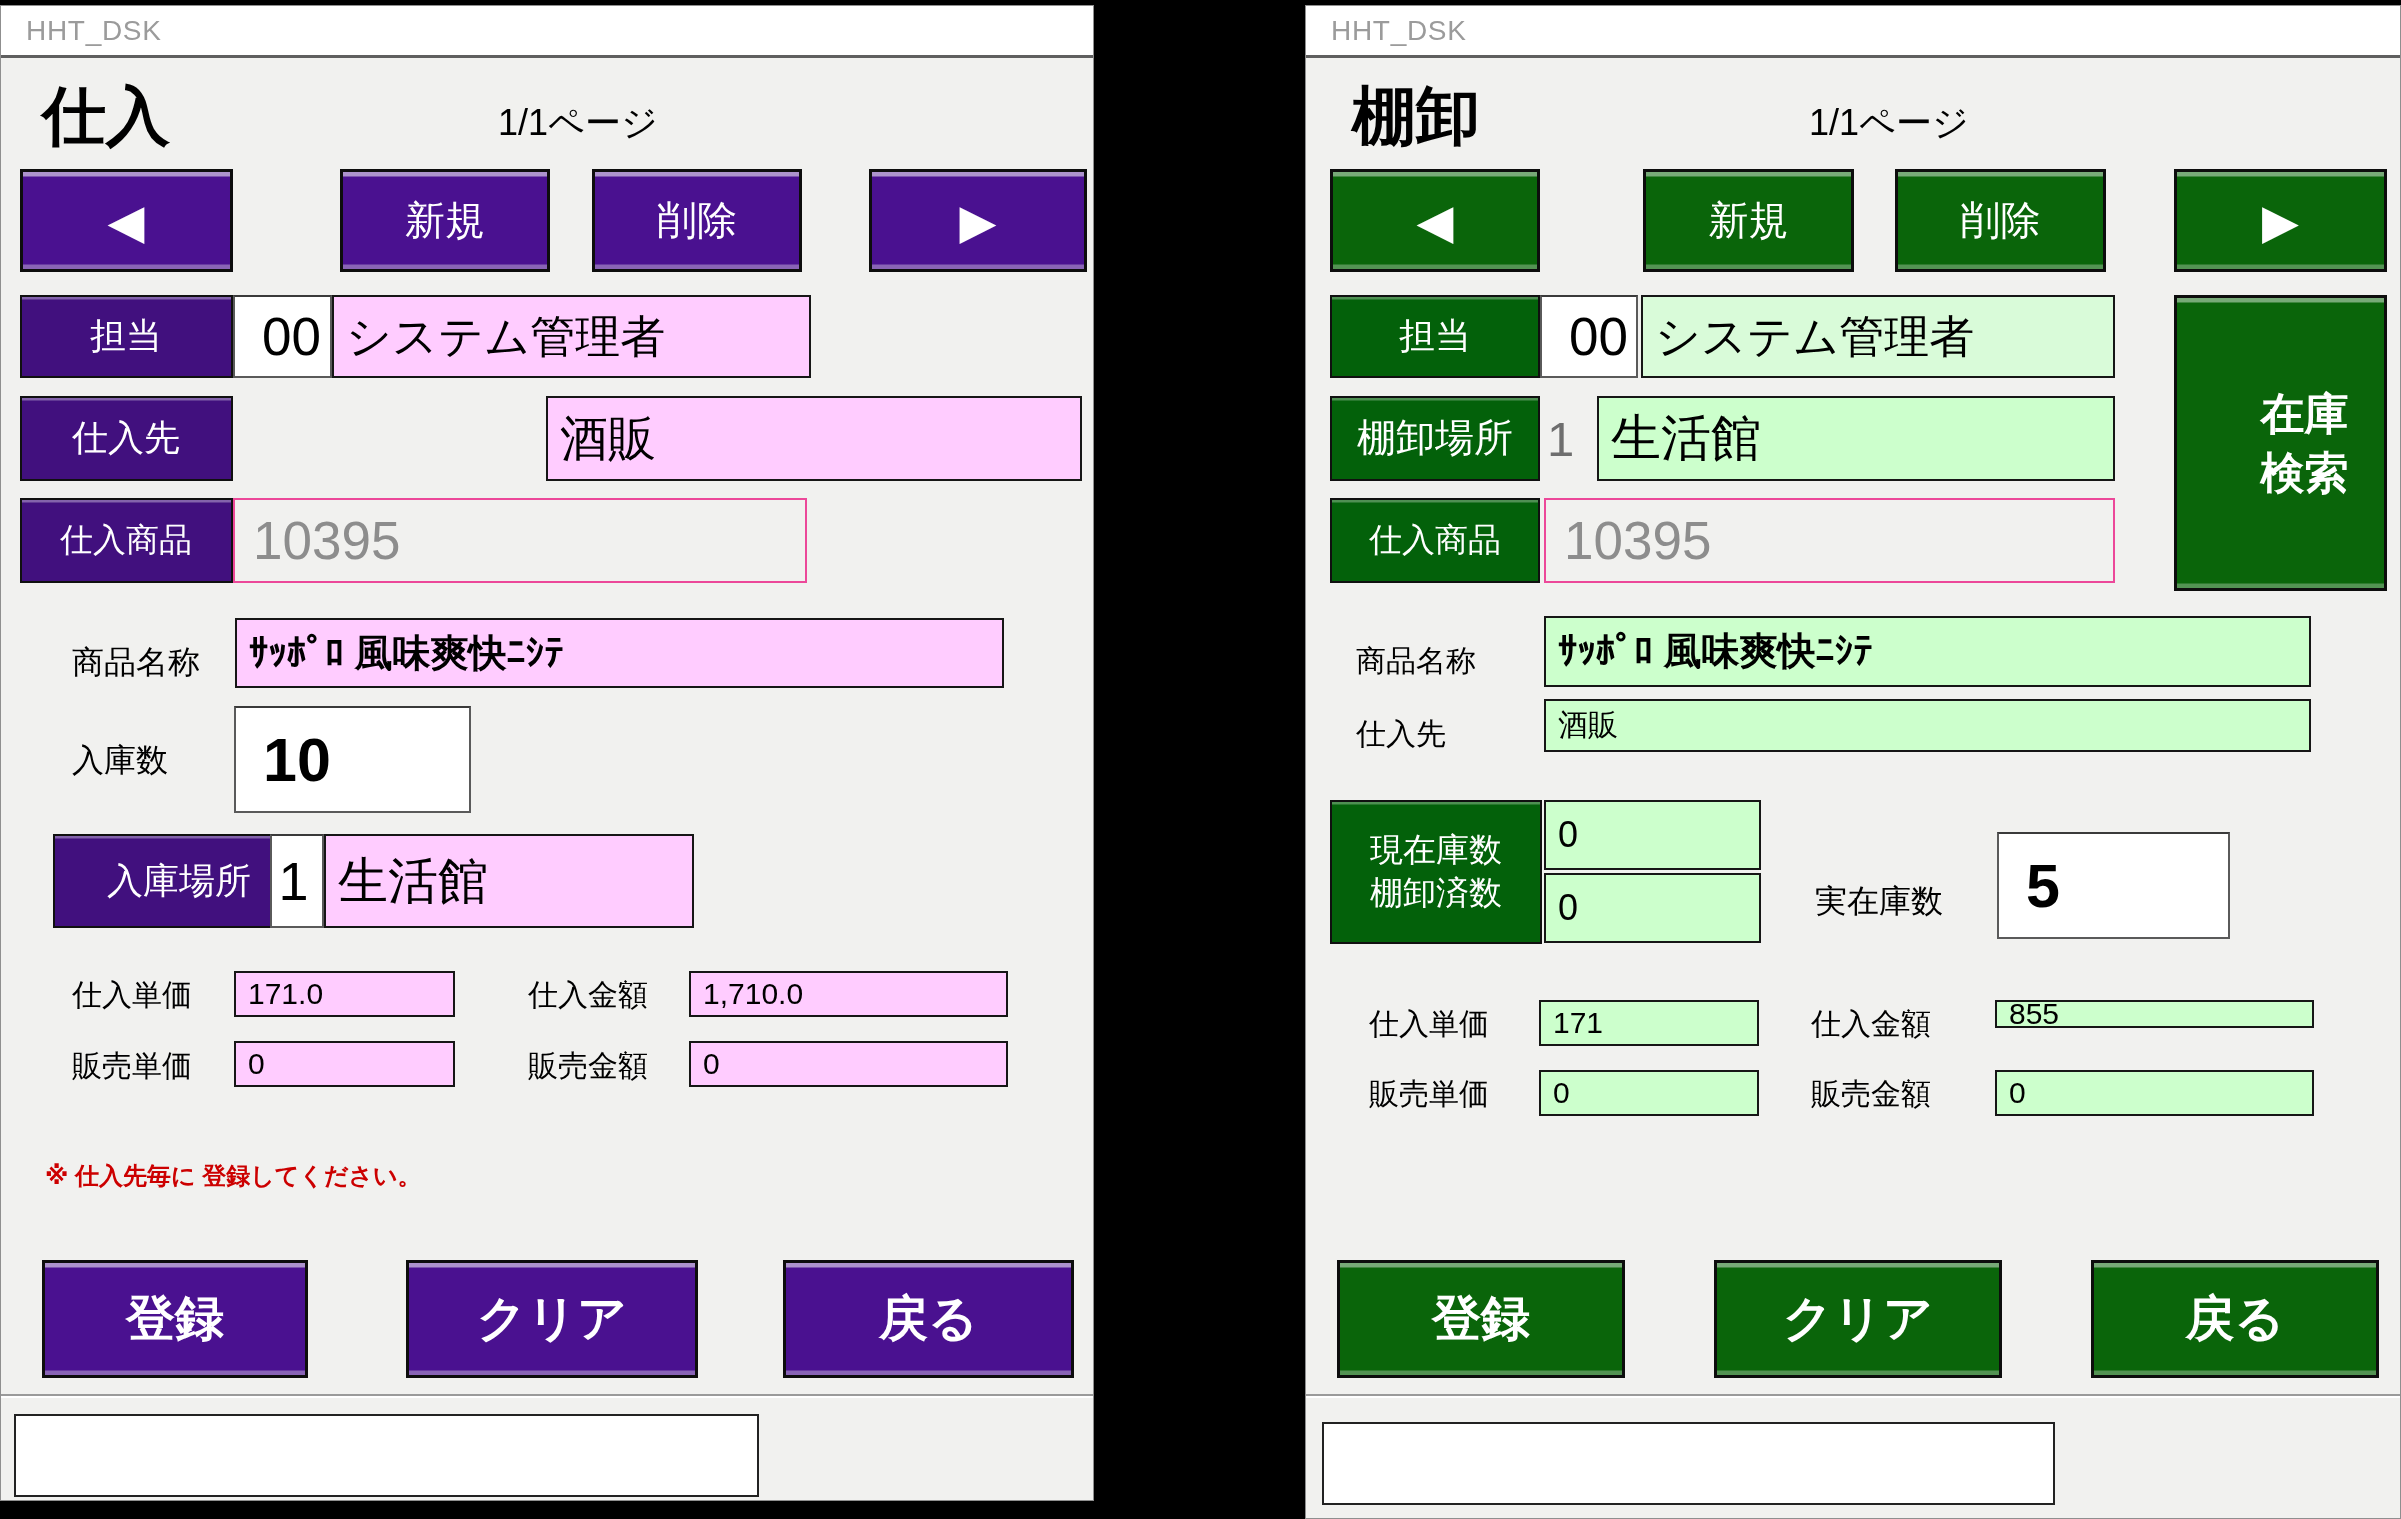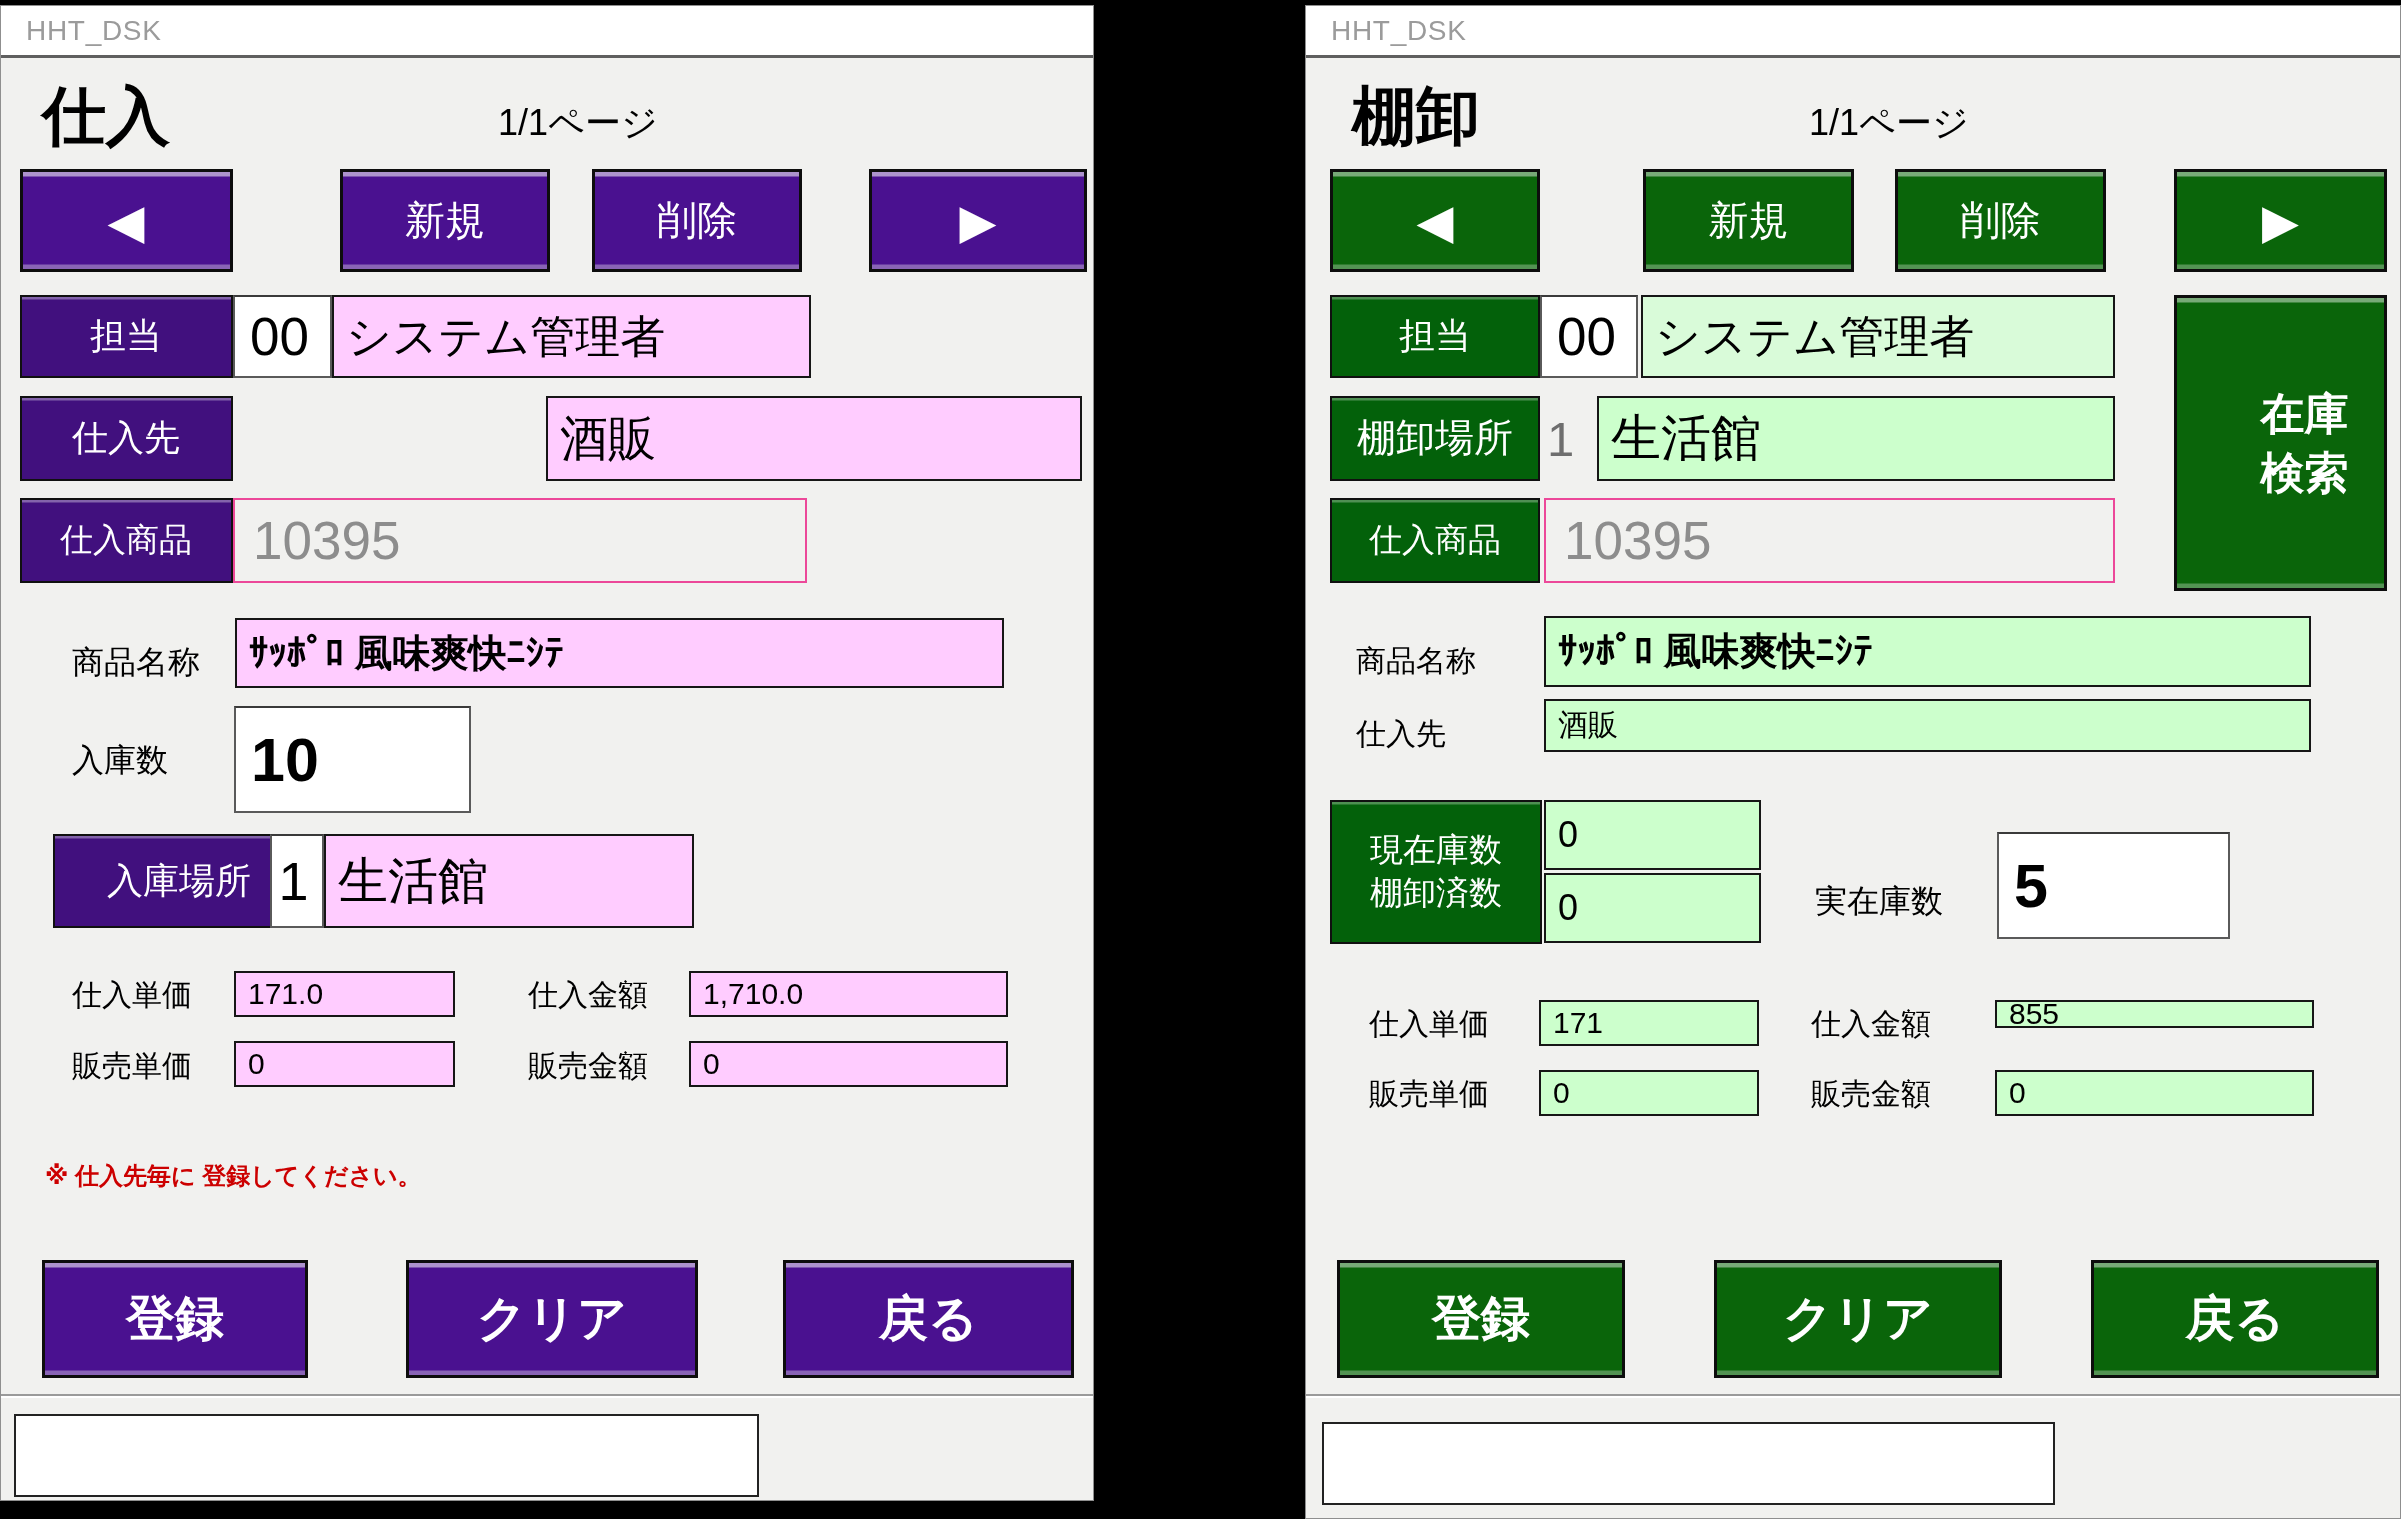--- a/index.html
+++ b/index.html
@@ -43,21 +43,21 @@
     padding-left:12px;font-size:45px;overflow:hidden;white-space:nowrap;
   }
   .theme-purple .field{background:#ffccff;}
   .theme-green  .field{background:#ccffcc;}
   .field.small{font-size:30px;}
   .field.bold{font-weight:700;}
 
   .inputbox{
     position:absolute;display:flex;align-items:center;background:#fff;
     border:2px solid #5a5a5a;border-top-color:#3a3a3a;box-sizing:border-box;
-    padding-left:15px;font-size:53px;overflow:hidden;white-space:nowrap;
+    padding-left:27px;font-size:53px;overflow:hidden;white-space:nowrap;
   }
   .inputbox.huge{font-size:61px;font-weight:700;}
   .disabledbox{
     position:absolute;display:flex;align-items:center;background:#f1f1ef;
     border:2px solid #ec4899;box-sizing:border-box;padding-left:18px;
     color:#8d8d8d;font-size:53px;white-space:nowrap;
   }
   .lbl{position:absolute;font-size:32px;line-height:1;white-space:nowrap;}
   .lbl.s{font-size:30px;}
   .notice{position:absolute;color:#cc0000;font-size:24px;font-weight:700;white-space:nowrap;}

